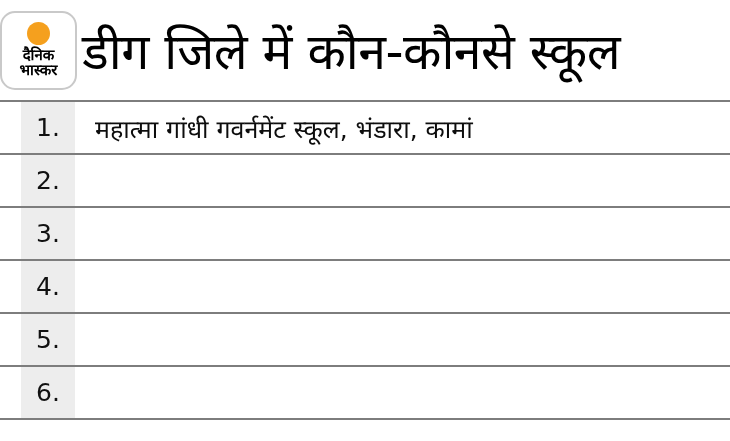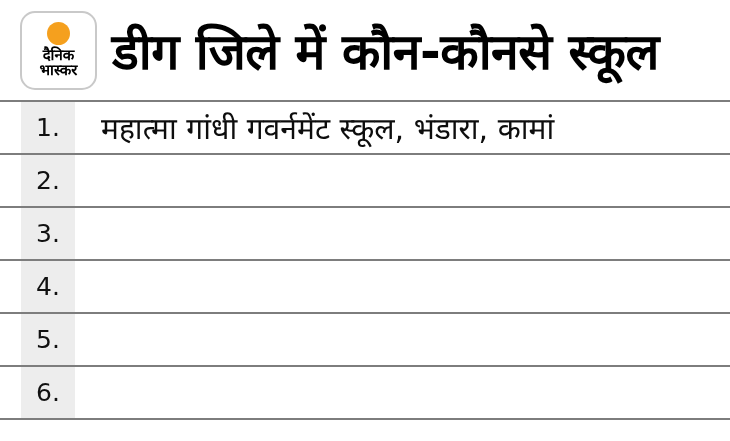--- a/index.html
+++ b/index.html
@@ -14,21 +14,20 @@
     width: 730px; height: 441px;
     background: #ffffff;
     color: #111;
   }
 
   
   .header {
     height: 100px;
     display: flex;
     align-items: center;
-    padding-left: 20px;
   }
   .logo {
     width: 77px; height: 79px;
     border: 2px solid #c9c9c9;
     border-radius: 15px;
     background: #ffffff;
     display: flex;
     flex-direction: column;
     align-items: center;
     justify-content: flex-start;
@@ -43,23 +42,23 @@
   }
   .logo-text {
     font-weight: bold;
     font-size: 15px;
     line-height: 1.05;
     text-align: center;
     color: #000;
     letter-spacing: 0;
   }
   .title {
-    margin-left: 15px;
+    margin-left: 5px;
     font-size: 50px;
-    font-weight: bold;
+    font-weight: normal;
     color: #000;
     white-space: nowrap;
     letter-spacing: -0.5px;
   }
 
   
   .list {
     border-top: 2px solid #7d7d7d;
   }
   .row {
@@ -76,22 +75,22 @@
     background: #ededed;
     display: flex;
     align-items: center;
     justify-content: center;
     font-size: 25px;
     color: #111;
   }
   .row-name {
     display: flex;
     align-items: center;
-    margin-left: 26px;
-    font-size: 30px;
+    margin-left: 20px;
+    font-size: 25px;
     font-weight: 500;
     color: #0d0d0d;
     white-space: nowrap;
   }
 </style>
 </head>
 <body>
 
 <div class="canvas">
 

